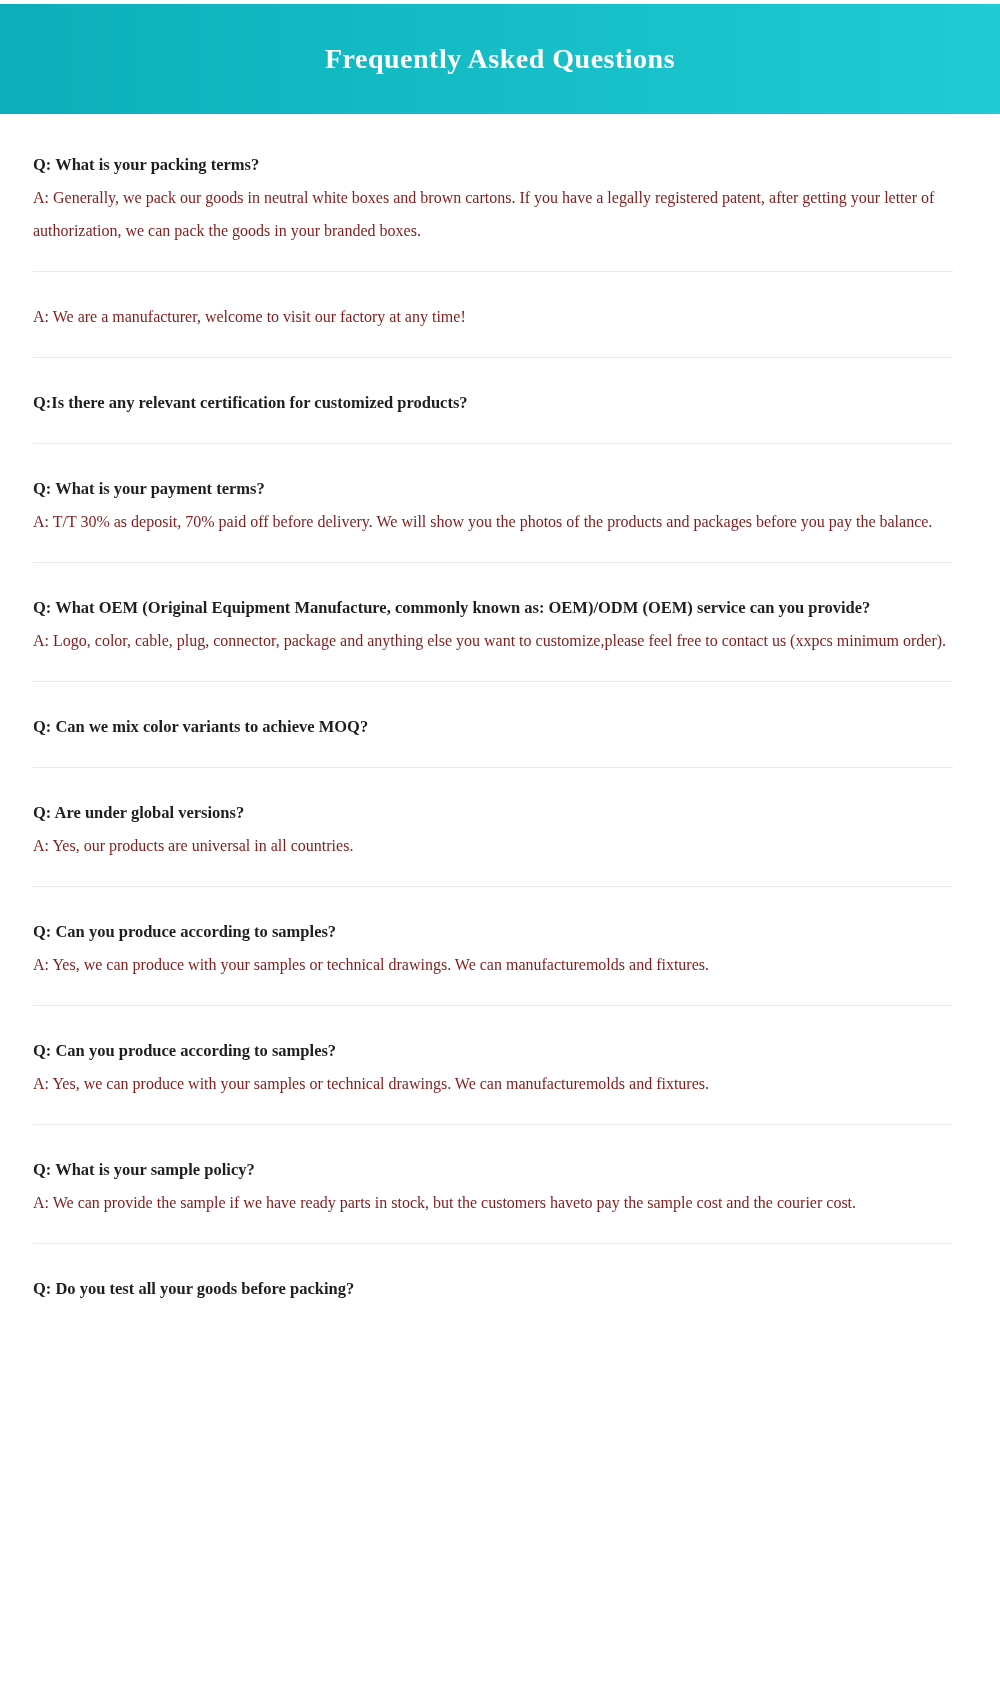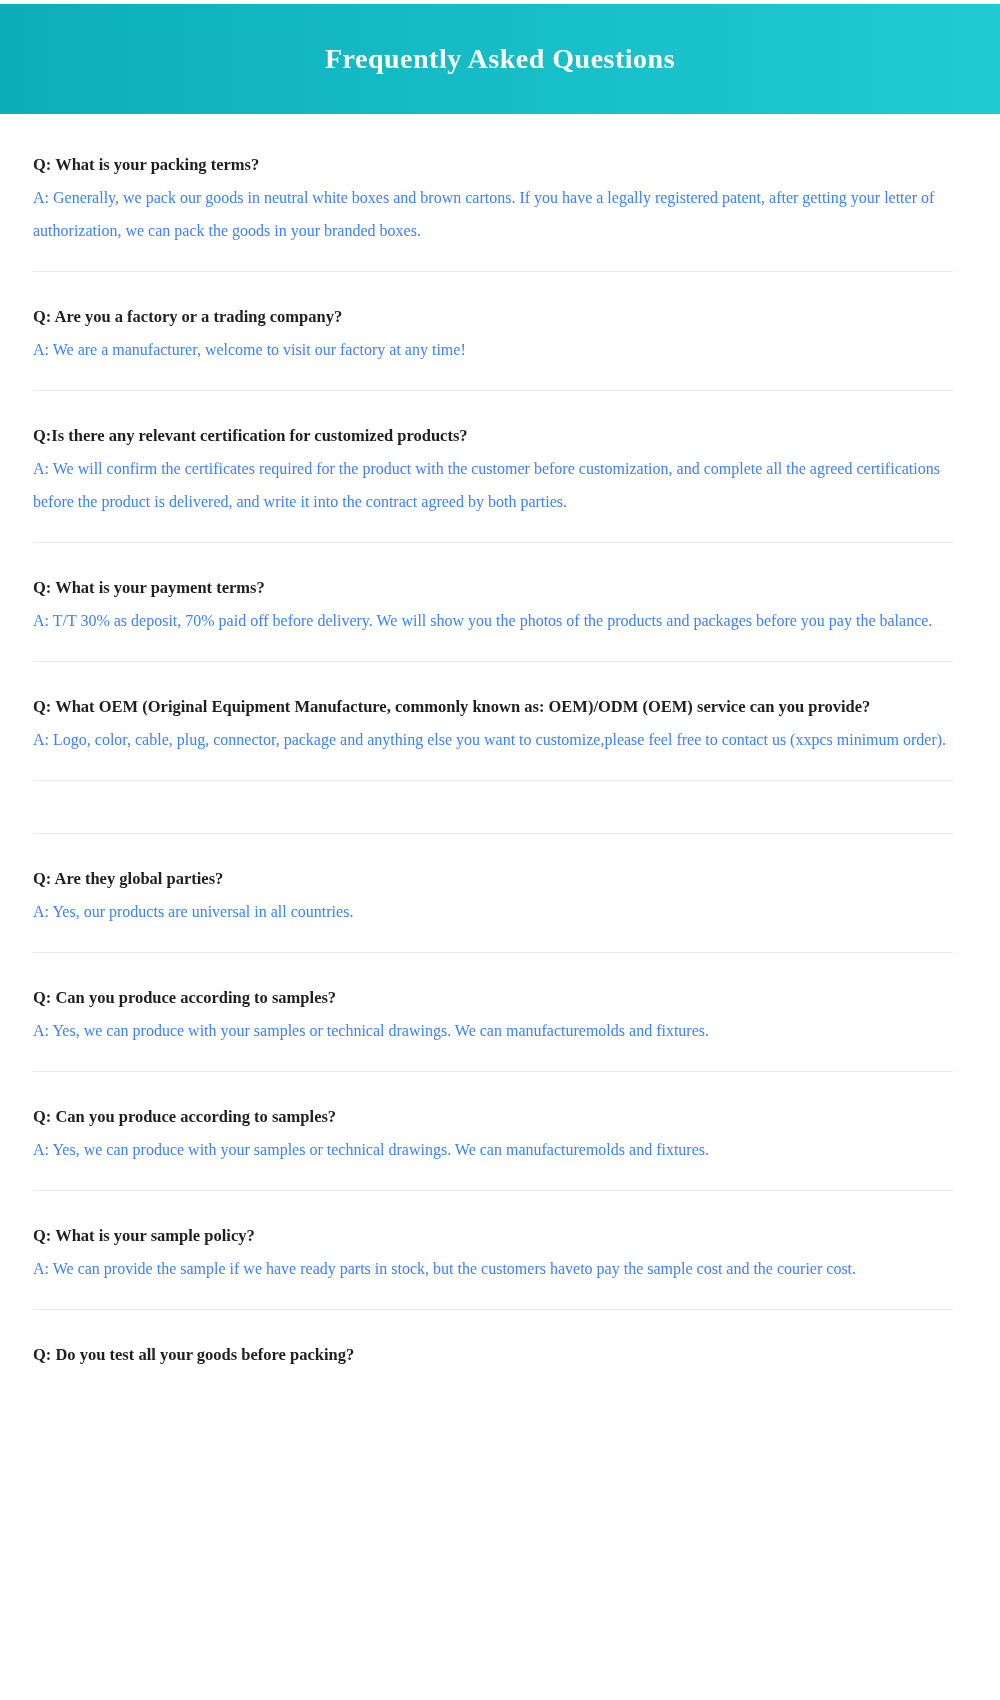--- a/index.html
+++ b/index.html
@@ -39,65 +39,64 @@
   }
   .faq-question {
     font-size: 16.5px;
     font-weight: 700;
     color: #1f1f1f;
     line-height: 33px;
   }
   .faq-answer {
     font-size: 16px;
     font-weight: 400;
-    color: #3b82f6;
+    color: #7f1d1d;
     line-height: 33px;
   }
 </style>
 </head>
 <body>
 
 <div class="page">
 
   <header class="faq-header" style="background: linear-gradient(90deg, rgb(12, 175, 185), rgb(32, 203, 212));">
     <h1 style="color: rgb(255, 255, 255);">Frequently Asked Questions</h1>
   </header>
 
   <main class="faq-list">
   <section class="faq-item">
     <p class="faq-question">Q: What is your packing terms?</p>
     <p class="faq-answer">A: Generally, we pack our goods in neutral white boxes and brown cartons. If you have a legally registered patent, after getting your letter of authorization, we can pack the goods in your branded boxes.</p>
   </section>
 
   <section class="faq-item">
-    <p class="faq-question">Q: Are you a factory or a trading company?</p>
     <p class="faq-answer">A: We are a manufacturer, welcome to visit our factory at any time!</p>
   </section>
 
 
   <section class="faq-item">
     <p class="faq-question">Q:Is there any relevant certification for customized products?</p>
-    <p class="faq-answer">A: We will confirm the certificates required for the product with the customer before customization, and complete all the agreed certifications before the product is delivered, and write it into the contract agreed by both parties.</p>
   </section>
 
   <section class="faq-item">
     <p class="faq-question">Q: What is your payment terms?</p>
     <p class="faq-answer">A: T/T 30% as deposit, 70% paid off before delivery. We will show you the photos of the products and packages before you pay the balance.</p>
   </section>
 
   <section class="faq-item">
     <p class="faq-question">Q: What OEM (Original Equipment Manufacture, commonly known as: OEM)/ODM (OEM) service can you provide?</p>
     <p class="faq-answer">A: Logo, color, cable, plug, connector, package and anything else you want to customize,please feel free to contact us (xxpcs minimum order).</p>
   </section>
 
   <section class="faq-item">
+    <p class="faq-question">Q: Can we mix color variants to achieve MOQ?</p>
   </section>
 
   <section class="faq-item">
-    <p class="faq-question">Q: Are they global parties?</p>
+    <p class="faq-question">Q: Are under global versions?</p>
     <p class="faq-answer">A: Yes, our products are universal in all countries.</p>
   </section>
 
   <section class="faq-item">
     <p class="faq-question">Q: Can you produce according to samples?</p>
     <p class="faq-answer">A: Yes, we can produce with your samples or technical drawings. We can manufacturemolds and fixtures.</p>
   </section>
 
   <section class="faq-item">
     <p class="faq-question">Q: Can you produce according to samples?</p>

